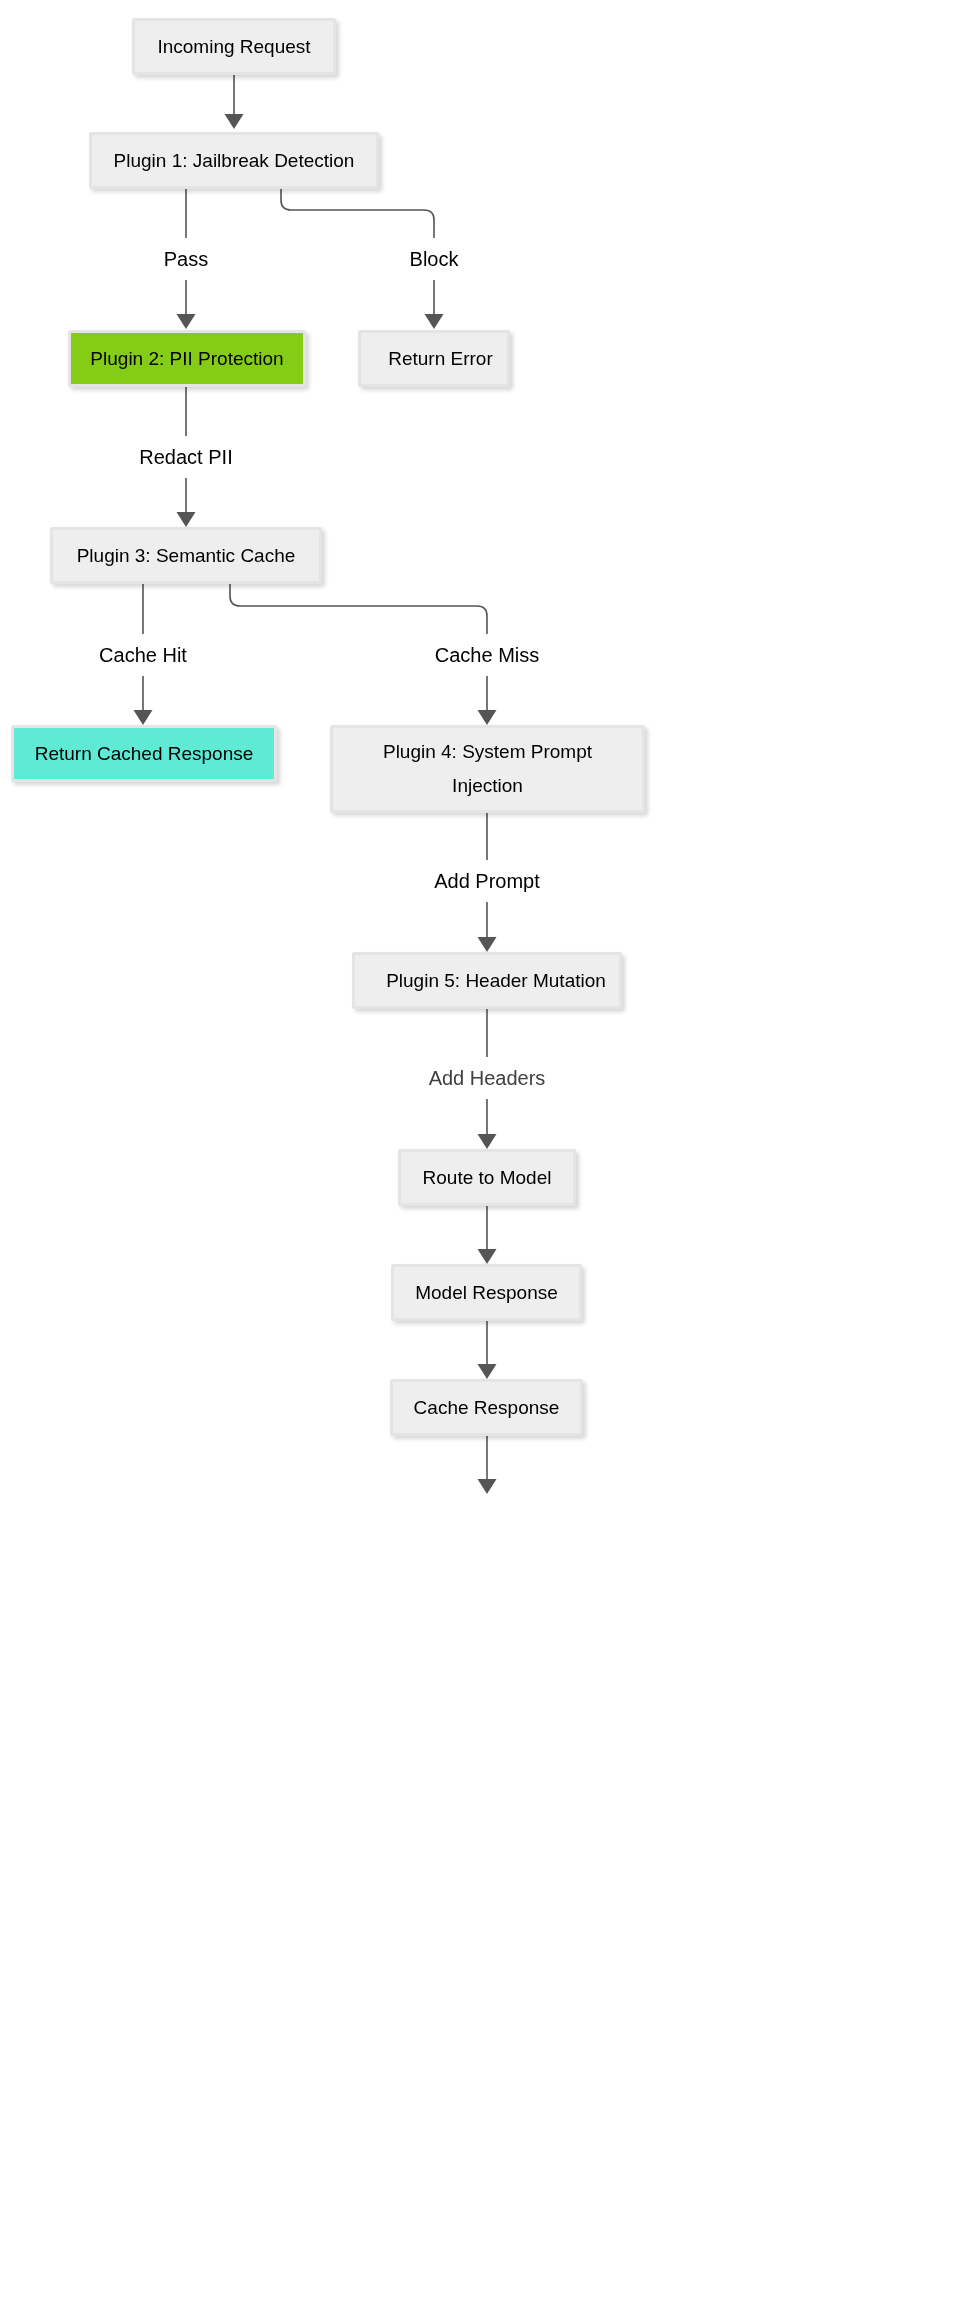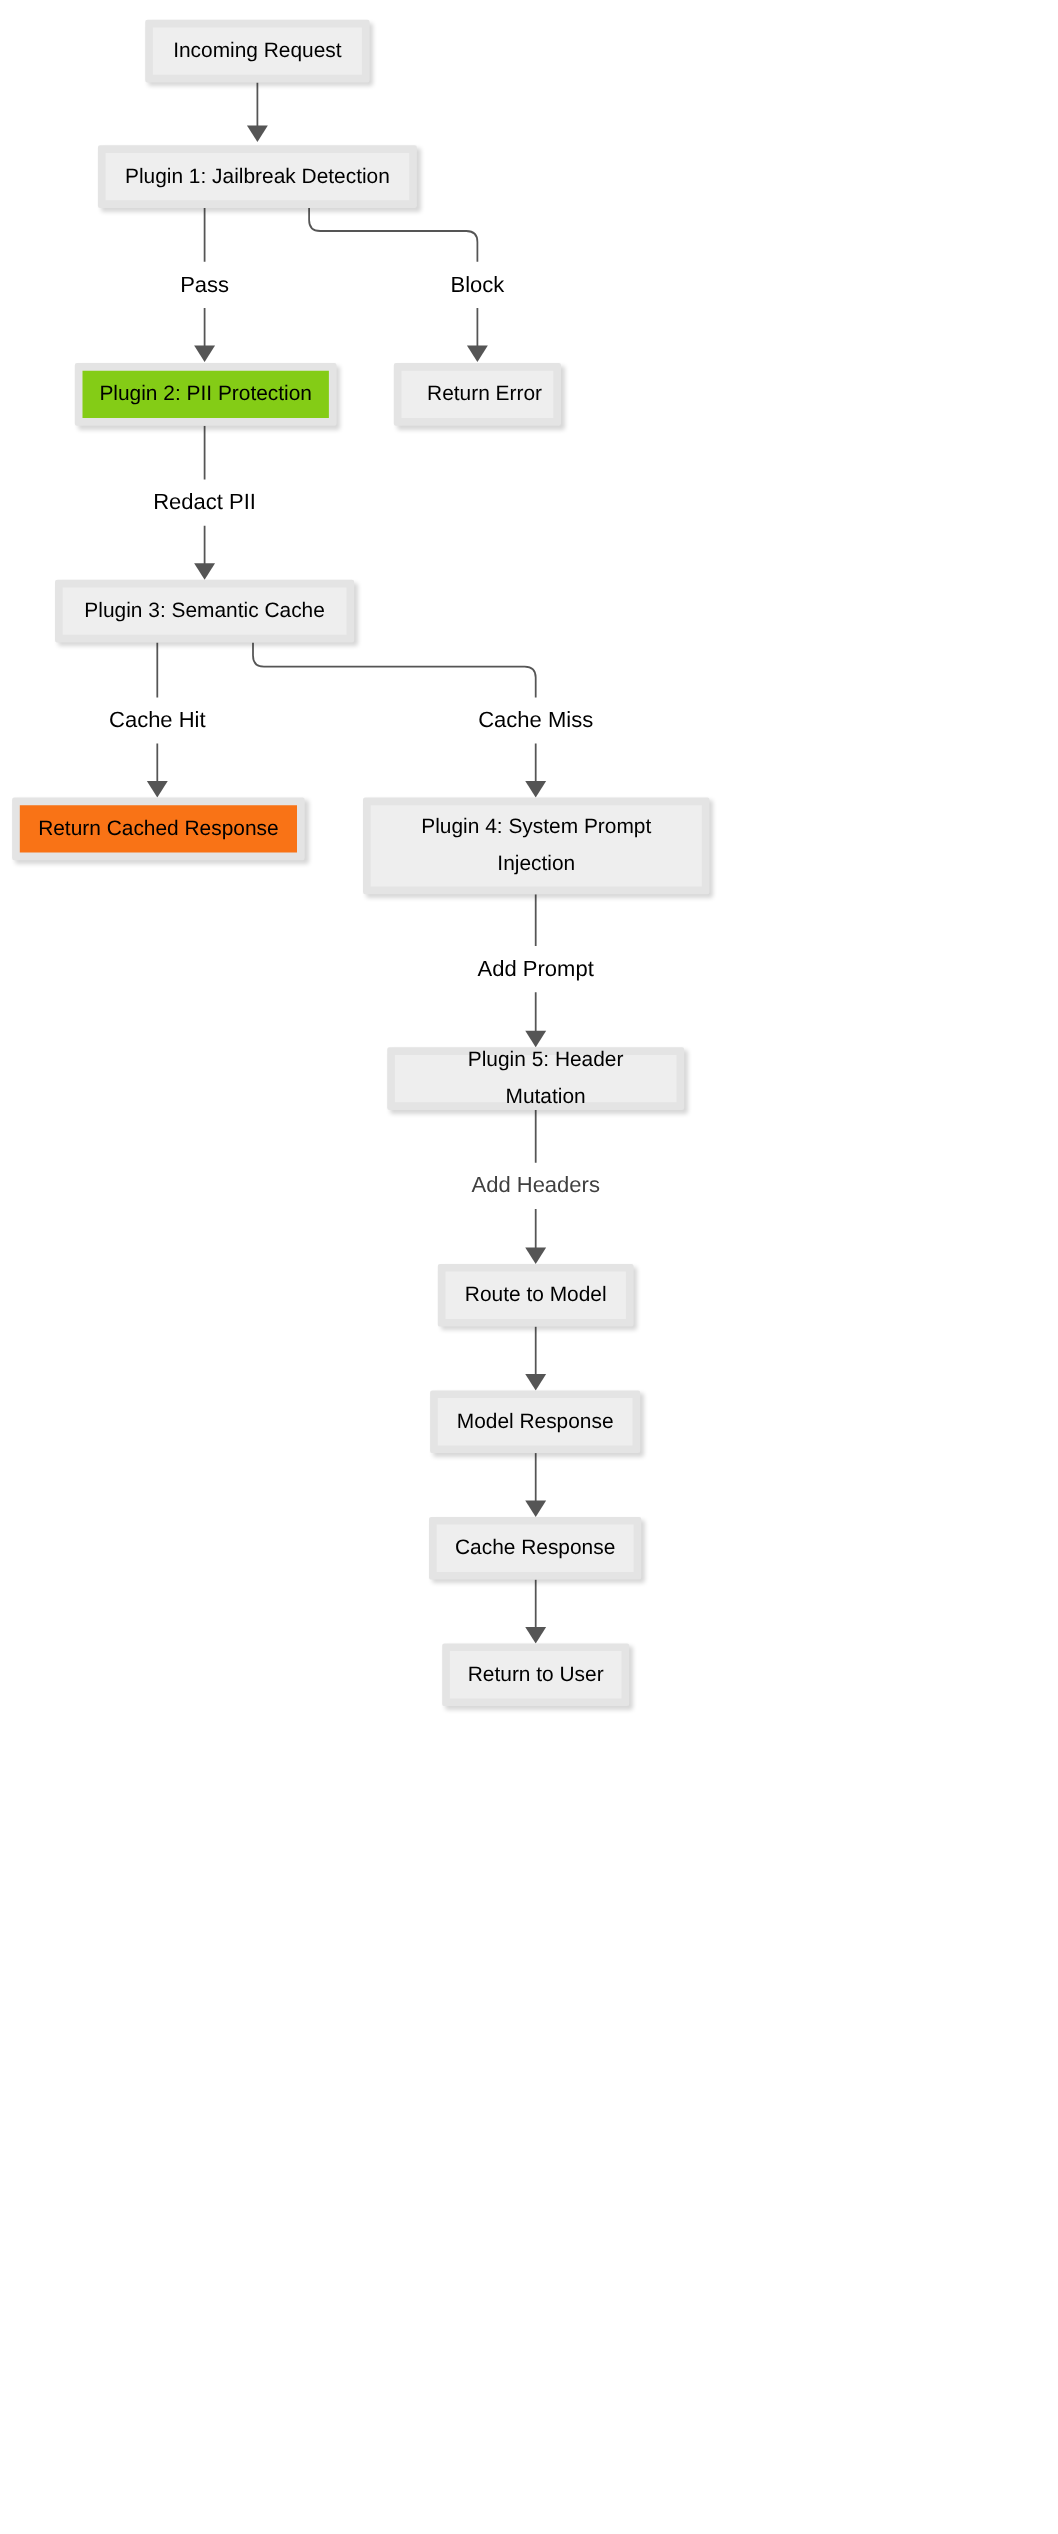--- a/index.html
+++ b/index.html
@@ -23,21 +23,21 @@
     left: 0;
     top: 0;
     width: 962px;
     height: 2304px;
     pointer-events: none;
   }
   .node {
     position: absolute;
     box-sizing: border-box;
     background: #eeeeee;
-    border: 7px solid #737373;
+    border: 3px solid #737373;
     border-radius: 2px;
     box-shadow: 3px 3px 4px rgba(0,0,0,0.16);
     display: flex;
     align-items: center;
     justify-content: flex-start;
     text-align: center;
     color: #000000;
     font-size: 19px;
     line-height: 34px;
     font-family: "Liberation Sans", sans-serif;
@@ -96,42 +96,39 @@
     </div>
     <div class="node" style="left: 68px; top: 330px; width: 238px; height: 57px; background: #84cc16; border-color: rgb(228, 228, 228); color: rgb(0, 0, 0);">
       <span class="node-label">Plugin 2: PII Protection</span>
     </div>
     <div class="node" style="left: 358px; top: 330px; width: 152px; height: 57px; background: rgb(238, 238, 238); border-color: rgb(228, 228, 228); color: rgb(0, 0, 0); padding-left: 23px;">
       <span class="node-label">Return Error</span>
     </div>
     <div class="node" style="left: 50px; top: 527px; width: 272px; height: 57px; background: rgb(238, 238, 238); border-color: rgb(228, 228, 228); color: rgb(0, 0, 0);">
       <span class="node-label">Plugin 3: Semantic Cache</span>
     </div>
-    <div class="node" style="left: 11px; top: 725px; width: 266px; height: 57px; background: #f97316; border-color: rgb(228, 228, 228); color: rgb(0, 0, 0);">
+    <div class="node" style="left: 11px; top: 725px; width: 266px; height: 57px; background: #5eead4; border-color: rgb(228, 228, 228); color: rgb(0, 0, 0);">
       <span class="node-label">Return Cached Response</span>
     </div>
     <div class="node" style="left: 330px; top: 725px; width: 315px; height: 88px; background: rgb(238, 238, 238); border-color: rgb(228, 228, 228); color: rgb(0, 0, 0);">
       <span class="node-label">Plugin 4: System Prompt
 Injection</span>
     </div>
     <div class="node" style="left: 352px; top: 952px; width: 270px; height: 57px; background: rgb(238, 238, 238); border-color: rgb(228, 228, 228); color: rgb(0, 0, 0); padding-left: 28px;">
       <span class="node-label">Plugin 5: Header Mutation</span>
     </div>
     <div class="node" style="left: 398px; top: 1149px; width: 178px; height: 57px; background: rgb(238, 238, 238); border-color: rgb(228, 228, 228); color: rgb(0, 0, 0);">
       <span class="node-label">Route to Model</span>
     </div>
     <div class="node" style="left: 391px; top: 1264px; width: 191px; height: 57px; background: rgb(238, 238, 238); border-color: rgb(228, 228, 228); color: rgb(0, 0, 0);">
       <span class="node-label">Model Response</span>
     </div>
     <div class="node" style="left: 390px; top: 1379px; width: 193px; height: 57px; background: rgb(238, 238, 238); border-color: rgb(228, 228, 228); color: rgb(0, 0, 0);">
       <span class="node-label">Cache Response</span>
     </div>
-    <div class="node" style="left: 402px; top: 1494px; width: 170px; height: 57px; background: rgb(238, 238, 238); border-color: rgb(228, 228, 228); color: rgb(0, 0, 0);">
-      <span class="node-label">Return to User</span>
-    </div>
     <div class="edge-label" style="left: 186px; top: 259px; color: rgb(0, 0, 0);">Pass</div>
     <div class="edge-label" style="left: 434px; top: 259px; color: rgb(0, 0, 0);">Block</div>
     <div class="edge-label" style="left: 186px; top: 457px; color: rgb(0, 0, 0);">Redact PII</div>
     <div class="edge-label" style="left: 143px; top: 655px; color: rgb(0, 0, 0);">Cache Hit</div>
     <div class="edge-label" style="left: 487px; top: 655px; color: rgb(0, 0, 0);">Cache Miss</div>
     <div class="edge-label" style="left: 487px; top: 881px; color: rgb(0, 0, 0);">Add Prompt</div>
     <div class="edge-label" style="left: 487px; top: 1078px; color: #404040;">Add Headers</div>
   </div>
 
 </body></html>

